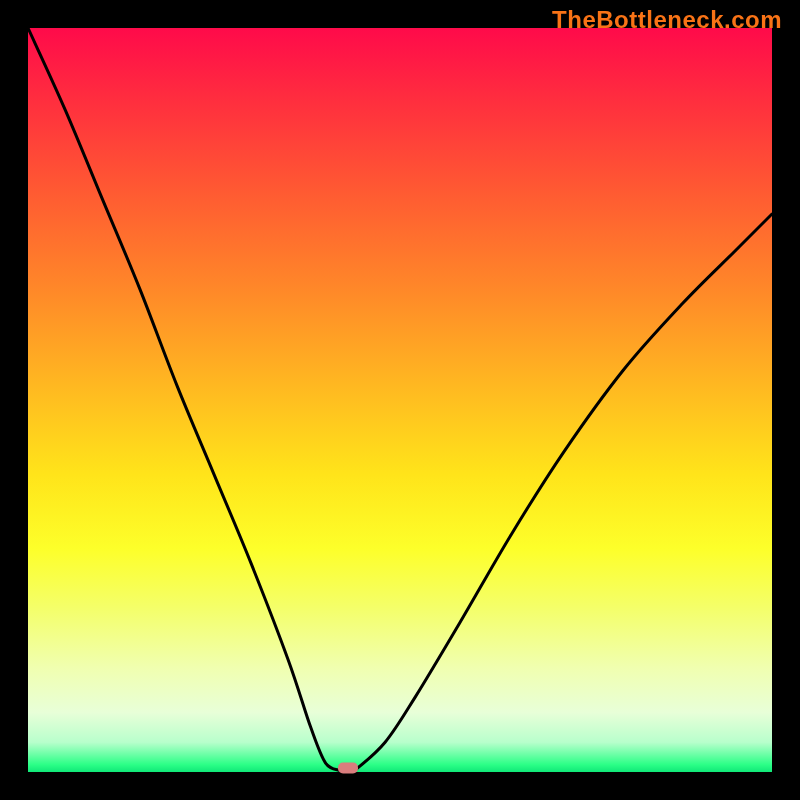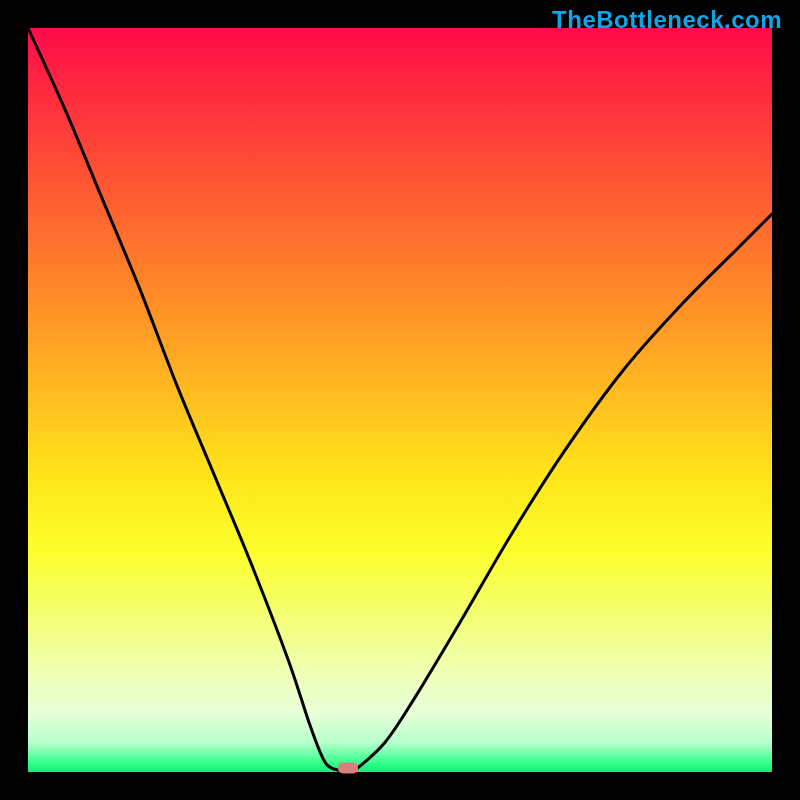--- a/index.html
+++ b/index.html
@@ -8,21 +8,21 @@
     height: 800px;
     background: #000;
     position: relative;
     overflow: hidden;
     font-family: Arial, Helvetica, sans-serif;
   }
   .watermark {
     position: absolute;
     top: 6px;
     right: 18px;
-    color: #0ea5e9;
+    color: #f97316;
     font-size: 24px;
     font-weight: 600;
     letter-spacing: 0.5px;
     z-index: 10;
     margin-left: 36px;
   }
   .plot-area {
     position: absolute;
     top: 28px;
     left: 28px;

